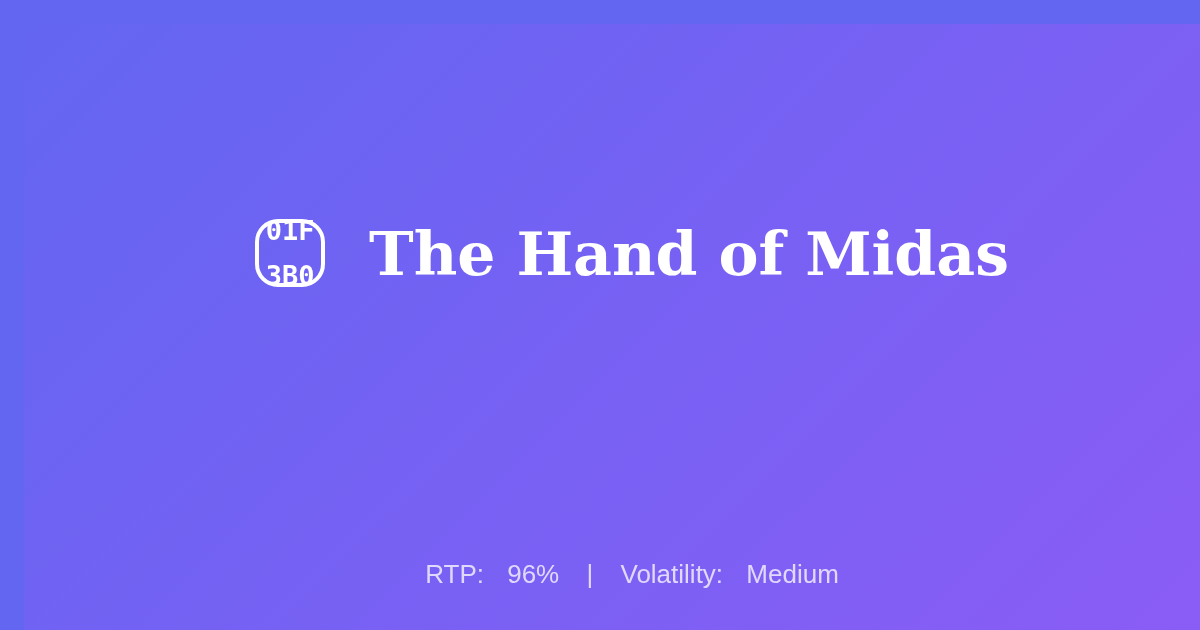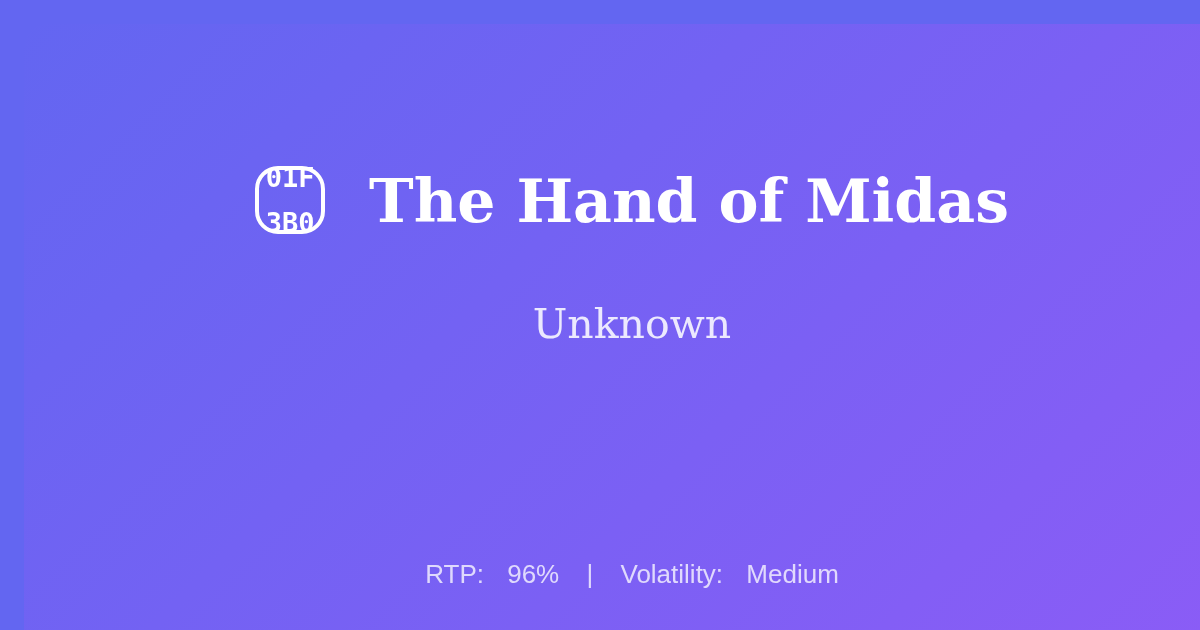--- a/index.html
+++ b/index.html
@@ -117,21 +117,20 @@
 
       <span class="tofu-glyph" aria-label="slot machine">
         <span>01F</span>
         <span>3B0</span>
       </span>
 
       <h1 id="game-title">The Hand of Midas</h1>
 
     </div>
 
-    <div id="game-provider">Unknown</div>
 
   </div>
 
   <div id="game-stats">
     <span>RTP:</span>
     <span>96%</span>
     <span class="stat-sep">|</span>
     <span>Volatility:</span>
     <span>Medium</span>
   </div>

